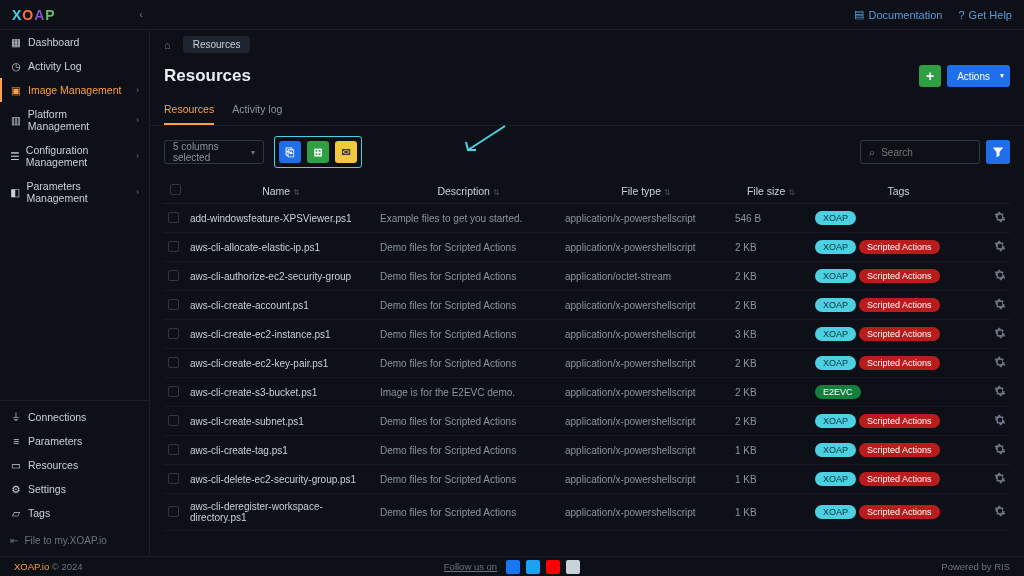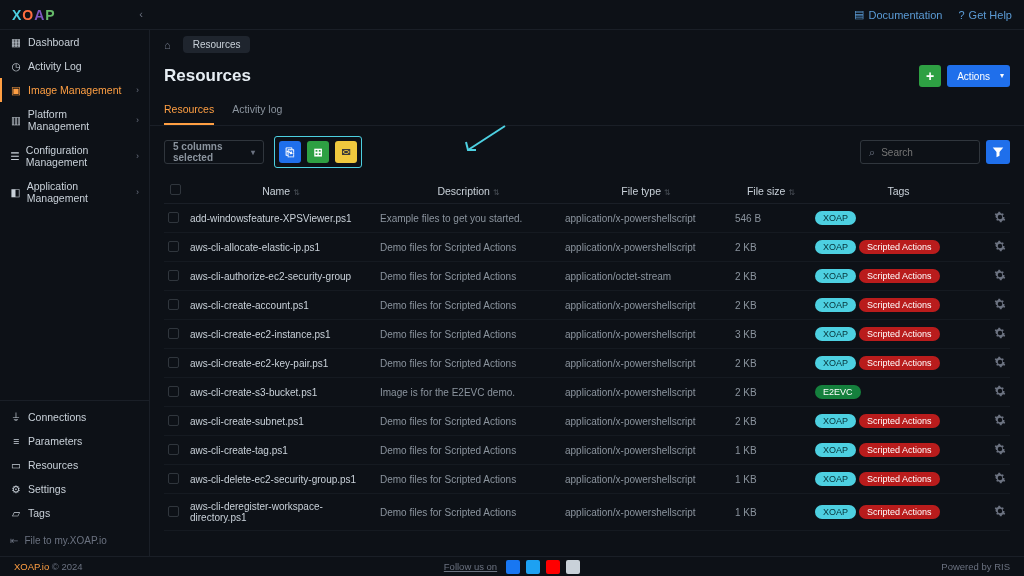--- a/index.html
+++ b/index.html
@@ -38,21 +38,21 @@
 .page-actions { display:flex; gap:6px; }
 .btn-add { width:22px; height:22px; background:#2ea043; border:none; color:#fff; border-radius:3px; cursor:pointer; font-size:14px; font-weight:700; display:flex; align-items:center; justify-content:center; }
 .btn-actions { height:22px; background:#1f6feb; border:none; color:#fff; border-radius:3px; cursor:pointer; font-size:10px; padding:0 20px 0 10px; position:relative; }
 .btn-actions::after { content:"▾"; position:absolute; right:6px; font-size:8px; }
 
 .tabs { display:flex; gap:18px; padding:0 14px; border-bottom:1px solid #1a1f27; }
 .tab { padding:8px 0; color:#8b949e; cursor:pointer; font-size:10.5px; }
 .tab.active { color:#ff9f43; border-bottom:2px solid #ff9f43; }
 
 .toolbar { display:flex; align-items:center; padding:10px 14px; gap:10px; }
-.col-select { width:100px; height:24px; border:1px solid #30363d; background:#0d1117; color:#8b949e; font-size:10px; padding:0 8px; border-radius:3px; display:flex; align-items:center; justify-content:space-between; cursor:pointer;font-weight:bold; }
+.col-select { width:100px; height:24px; border:1px solid #30363d; background:#0d1117; color:#8b949e; font-size:10px; padding:0 8px; border-radius:3px; display:flex; align-items:center; justify-content:space-between; cursor:pointer; }
 .col-select::after { content:"▾"; font-size:8px; color:#6b7280; }
 
 .export-group { display:flex; gap:6px; padding:4px; border:1px solid #4dd0e1; border-radius:3px; position:relative; }
 .exp-btn { width:22px; height:22px; border-radius:3px; display:flex; align-items:center; justify-content:center; cursor:pointer; font-size:11px; font-weight:bold; }
 .exp-blue { background:#1f6feb; color:#fff; }
 .exp-green { background:#2ea043; color:#fff; }
 .exp-yellow { background:#f0c93e; color:#3a3a3a; }
 
 .search-area { margin-left:auto; display:flex; gap:6px; }
 .search-box { width:120px; height:24px; background:#0d1117; border:1px solid #30363d; border-radius:3px; display:flex; align-items:center; padding:0 8px; gap:6px; }
@@ -131,21 +131,21 @@
         <span>Platform Management</span>
         <span class="chev">›</span>
       </div>
       <div class="sb-item">
         <span class="sb-icon">☰</span>
         <span>Configuration Management</span>
         <span class="chev">›</span>
       </div>
       <div class="sb-item">
         <span class="sb-icon">◧</span>
-        <span>Application Management</span>
+        <span>Parameters Management</span>
         <span class="chev">›</span>
       </div>
     </div>
   <div class="sb-spacer"></div>
   <div class="sb-bottom" id="sb-secondary">
       <div class="sb-item">
         <span class="sb-icon">⏚</span>
         <span>Connections</span>
       </div>
       <div class="sb-item">

